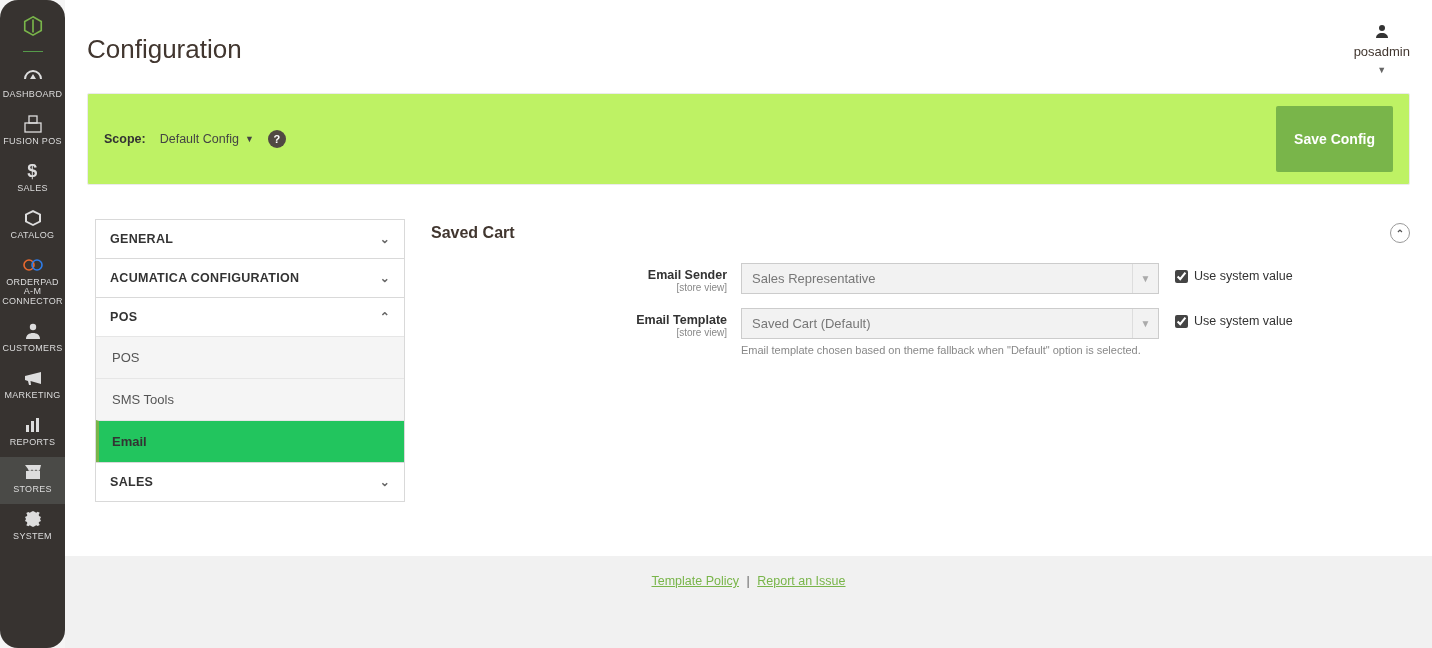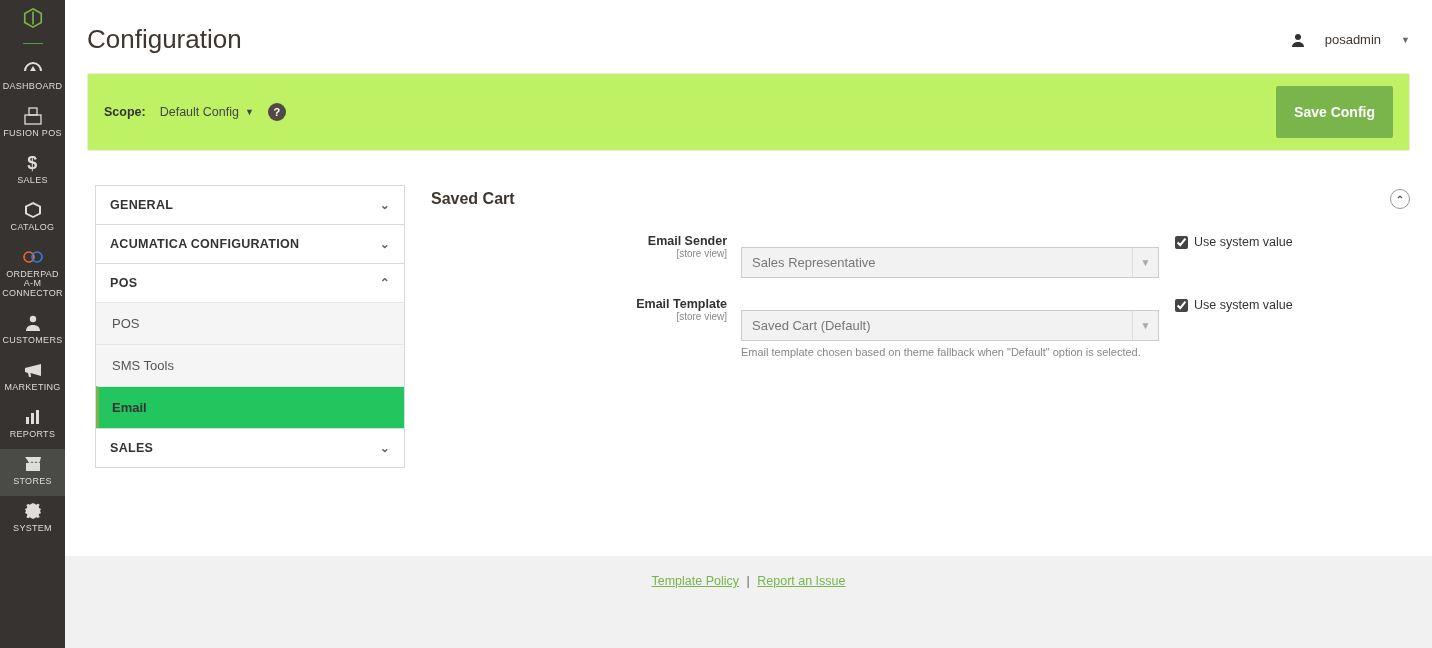--- a/index.html
+++ b/index.html
@@ -6,20 +6,22 @@
   html, body { height: 100%; font-family: 'Helvetica Neue', Arial, sans-serif; font-size: 13px; color: #333; background: #f5f5f5; }
   body { display: flex; min-width: 1432px; min-height: 648px; }
 
   
   .sidebar {
     width: 65px;
     background: #373330;
     display: flex;
     flex-direction: column;
     flex-shrink: 0;
+    padding-top: 8px;
+    border-radius: 18px;
   }
   .sidebar .logo {
     display: flex;
     align-items: center;
     justify-content: center;
     height: 35px;
     margin-bottom: 8px;
   }
   .sidebar .logo svg { width: 22px; height: 22px; }
   .sidebar .logo-underline {
@@ -62,24 +64,25 @@
     padding: 24px 0 18px 0;
   }
   .page-title {
     font-size: 26px;
     font-weight: 300;
     color: #41362f;
   }
   .admin-user {
     display: flex;
     align-items: center;
-    gap: 20px;
+    gap: 6px;
     font-size: 13px;
     color: #41362f;
     cursor: pointer;
+    flex-direction: column;
   }
   .admin-user .caret { font-size: 9px; color: #666; }
 
   .scope-bar {
     background: #bef264;
     border: 1px solid #ebebeb;
     border-radius: 2px;
     display: flex;
     align-items: center;
     padding: 12px 16px;
@@ -96,21 +99,21 @@
     font-size: 11px; font-weight: bold; margin-left: 14px;
     cursor: pointer;
   }
   .scope-bar .spacer { flex: 1; }
   .save-btn {
     background: #79b54a;
     color: #fff;
     border: none;
     font-size: 14px;
     font-weight: 600;
-    padding: 18px 18px;
+    padding: 25px 18px;
     border-radius: 2px;
     cursor: pointer;
   }
 
   
   .config-body {
     display: flex;
     margin-top: 34px;
     gap: 26px;
     padding-bottom: 30px;
@@ -182,21 +185,20 @@
   .form-row .lbl-col .sub { font-size: 10px; color: #888; display:block; }
   .form-row .field-col { display:flex; flex-direction:column; }
   .form-row .sel {
     width: 418px;
     border: 1px solid #ccc;
     background: #f2f2f2;
     color: #777;
     font-size: 13px;
     display:flex; align-items:center; justify-content:space-between;
     cursor: default;
-    margin-top: 18px;
   }
   .form-row .sel .txt { padding: 7px 10px; }
   .form-row .sel .arr {
     width: 26px; align-self: stretch;
     border-left: 1px solid #ddd;
     display:flex; align-items:center; justify-content:center;
     color:#aaa; font-size: 10px;
   }
   .form-row .hint { font-size: 11px; color: #888; margin-top: 5px; max-width: 418px; }
   .form-row .chk-col {

